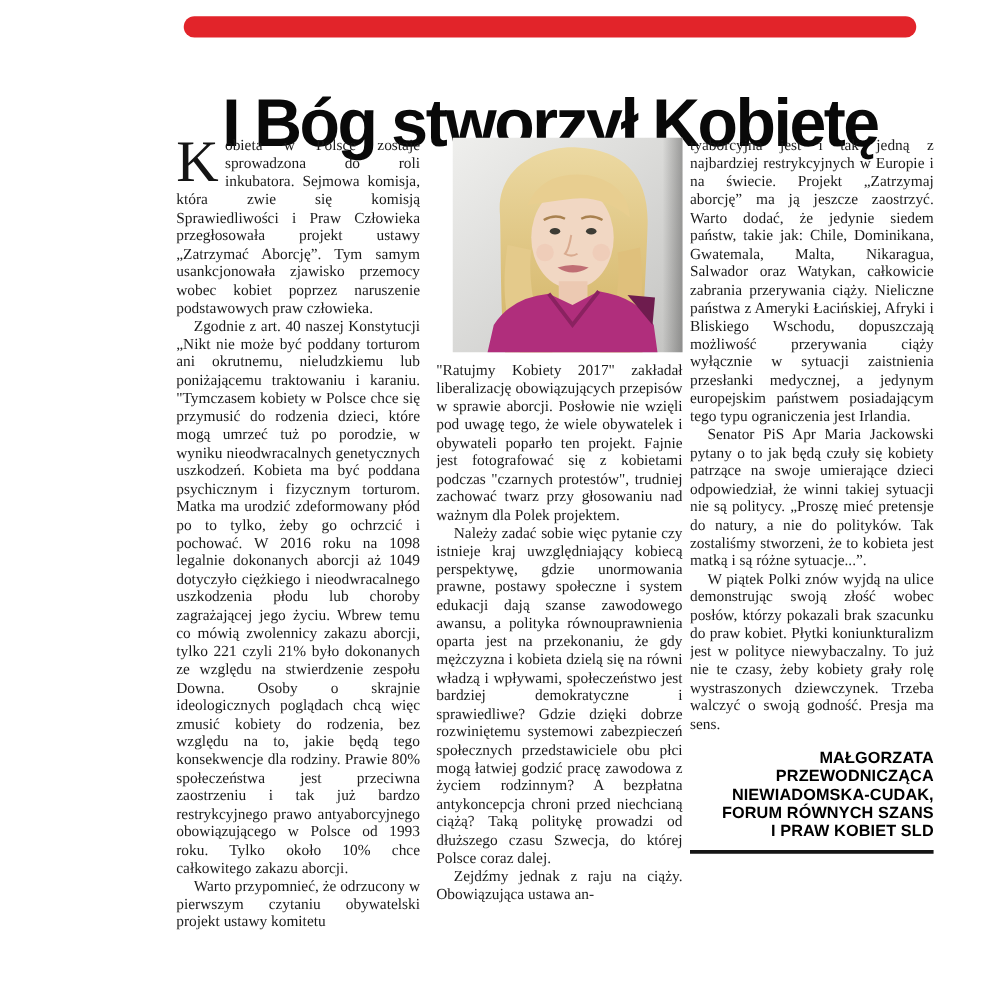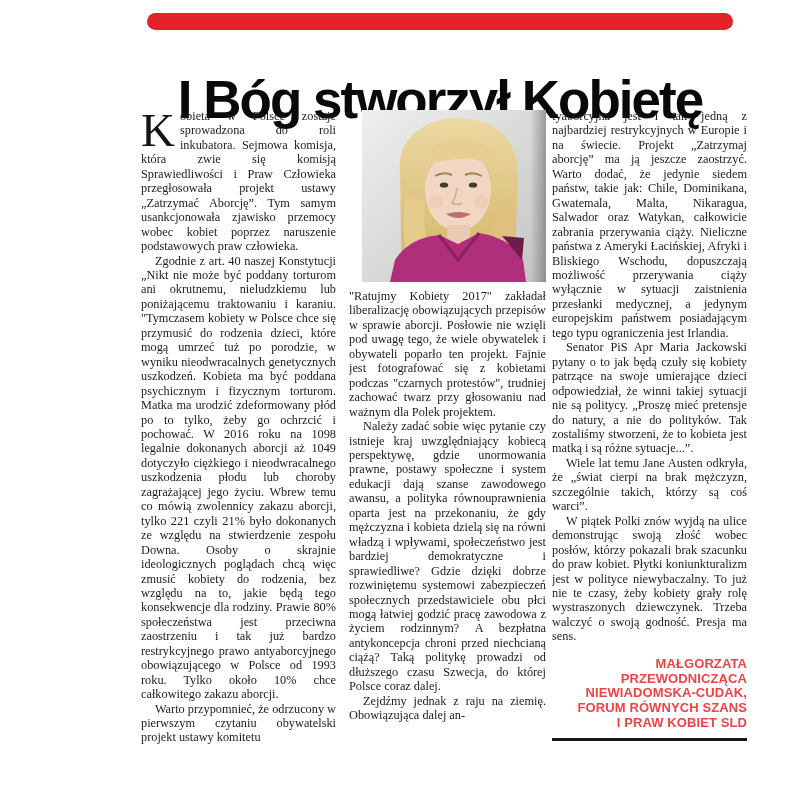--- a/index.html
+++ b/index.html
@@ -14,21 +14,21 @@
   .col{position:absolute;top:109px;height:640px;overflow:hidden;
        font-size:12.3px;line-height:14.45px;text-align:justify;color:#1b1b1b;}
   .col-1{left:97px;width:195px;}
   .col-2{left:305px;width:197px;}
   .col-3{left:508px;width:195px;}
   .col p{margin:0;text-indent:14px;}
   .col p.first,.col p.cont{text-indent:0;}
   .dropcap{float:left;font-size:47px;line-height:38px;padding:2px 5px 0 0;color:#141414;}
   .photo-frame{display:block;width:190px;height:172px;margin:1px 0 7px 13px;}
   .byline{margin-top:13px;font-family:"Liberation Sans",sans-serif;font-weight:bold;
-          font-size:13px;line-height:14.8px;text-align:right;color:#ef4444;
+          font-size:13px;line-height:14.8px;text-align:right;color:#000000;
           border-bottom:3px solid #151515;padding-bottom:7px;letter-spacing:0.1px;}
 </style>
 </head>
 <body>
 
 <div class="page">
 
   <div class="red-bar"></div>
 
   <h1 class="headline">I Bóg stworzył Kobietę</h1>
@@ -70,27 +70,26 @@
       <path d="M84,104 Q96,100 109,104 Q96,112 84,104 Z" fill="#c06e74"></path>
       <circle cx="74" cy="92" r="7" fill="#e8a090" opacity="0.18"></circle>
       <circle cx="119" cy="92" r="7" fill="#e8a090" opacity="0.18"></circle>
       <rect x="85" y="115" width="23" height="22" fill="#ecc9b2"></rect>
       <path d="M28,172 L33,150 Q47,128 77,125 L96,134 L117,123 Q149,128 161,150 L164,172 Z" fill="#b02e7c"></path>
       <path d="M77,125 L96,150 L117,123" stroke="#8a2260" stroke-width="3" fill="none"></path>
       <path d="M140,126 L160,150 L162,128 Z" fill="#6e1c4e"></path>
     </svg>
     <p class="cont">"Ratujmy Kobiety 2017" zakładał liberalizację obowiązujących przepisów w sprawie aborcji. Posłowie nie wzięli pod uwagę tego, że wiele obywatelek i obywateli poparło ten projekt. Fajnie jest fotografować się z kobietami podczas "czarnych protestów", trudniej zachować twarz przy głosowaniu nad ważnym dla Polek projektem.</p>
     <p>Należy zadać sobie więc pytanie czy istnieje kraj uwzględniający kobiecą perspektywę, gdzie unormowania prawne, postawy społeczne i system edukacji dają szanse zawodowego awansu, a polityka równouprawnienia oparta jest na przekonaniu, że gdy mężczyzna i kobieta dzielą się na równi władzą i wpływami, społeczeństwo jest bardziej demokratyczne i sprawiedliwe? Gdzie dzięki dobrze rozwiniętemu systemowi zabezpieczeń społecznych przedstawiciele obu płci mogą łatwiej godzić pracę zawodowa z życiem rodzinnym? A bezpłatna antykoncepcja chroni przed niechcianą ciążą? Taką politykę prowadzi od dłuższego czasu Szwecja, do której Polsce coraz dalej.</p>
-    <p>Zejdźmy jednak z raju na ziemię. Obowiązująca dalej an-</p>
+    <p>Zejdźmy jednak z raju na ciąży. Obowiązująca ustawa an-</p>
   </div>
 
   <div class="col col-3">
     <p class="cont">tyaborcyjna jest i tak jedną z najbardziej restrykcyjnych w Europie i na świecie. Projekt „Zatrzymaj aborcję” ma ją jeszcze zaostrzyć. Warto dodać, że jedynie siedem państw, takie jak: Chile, Dominikana, Gwatemala, Malta, Nikaragua, Salwador oraz Watykan, całkowicie zabrania przerywania ciąży. Nieliczne państwa z Ameryki Łacińskiej, Afryki i Bliskiego Wschodu, dopuszczają możliwość przerywania ciąży wyłącznie w sytuacji zaistnienia przesłanki medycznej, a jedynym europejskim państwem posiadającym tego typu ograniczenia jest Irlandia.</p>
     <p>Senator PiS Apr Maria Jackowski pytany o to jak będą czuły się kobiety patrzące na swoje umierające dzieci odpowiedział, że winni takiej sytuacji nie są politycy. „Proszę mieć pretensje do natury, a nie do polityków. Tak zostaliśmy stworzeni, że to kobieta jest matką i są różne sytuacje...”.</p>
-    <p>Wiele lat temu Jane Austen odkryła, że „świat cierpi na brak mężczyzn, szczególnie takich, którzy są coś warci”.</p>
     <p>W piątek Polki znów wyjdą na ulice demonstrując swoją złość wobec posłów, którzy pokazali brak szacunku do praw kobiet. Płytki koniunkturalizm jest w polityce niewybaczalny. To już nie te czasy, żeby kobiety grały rolę wystraszonych dziewczynek. Trzeba walczyć o swoją godność. Presja ma sens.</p>
     <div class="byline">
       <div>MAŁGORZATA</div>
       <div>PRZEWODNICZĄCA</div>
       <div>NIEWIADOMSKA-CUDAK,</div>
       <div>FORUM RÓWNYCH SZANS</div>
       <div>I PRAW KOBIET SLD</div>
     </div>
   </div>
 

